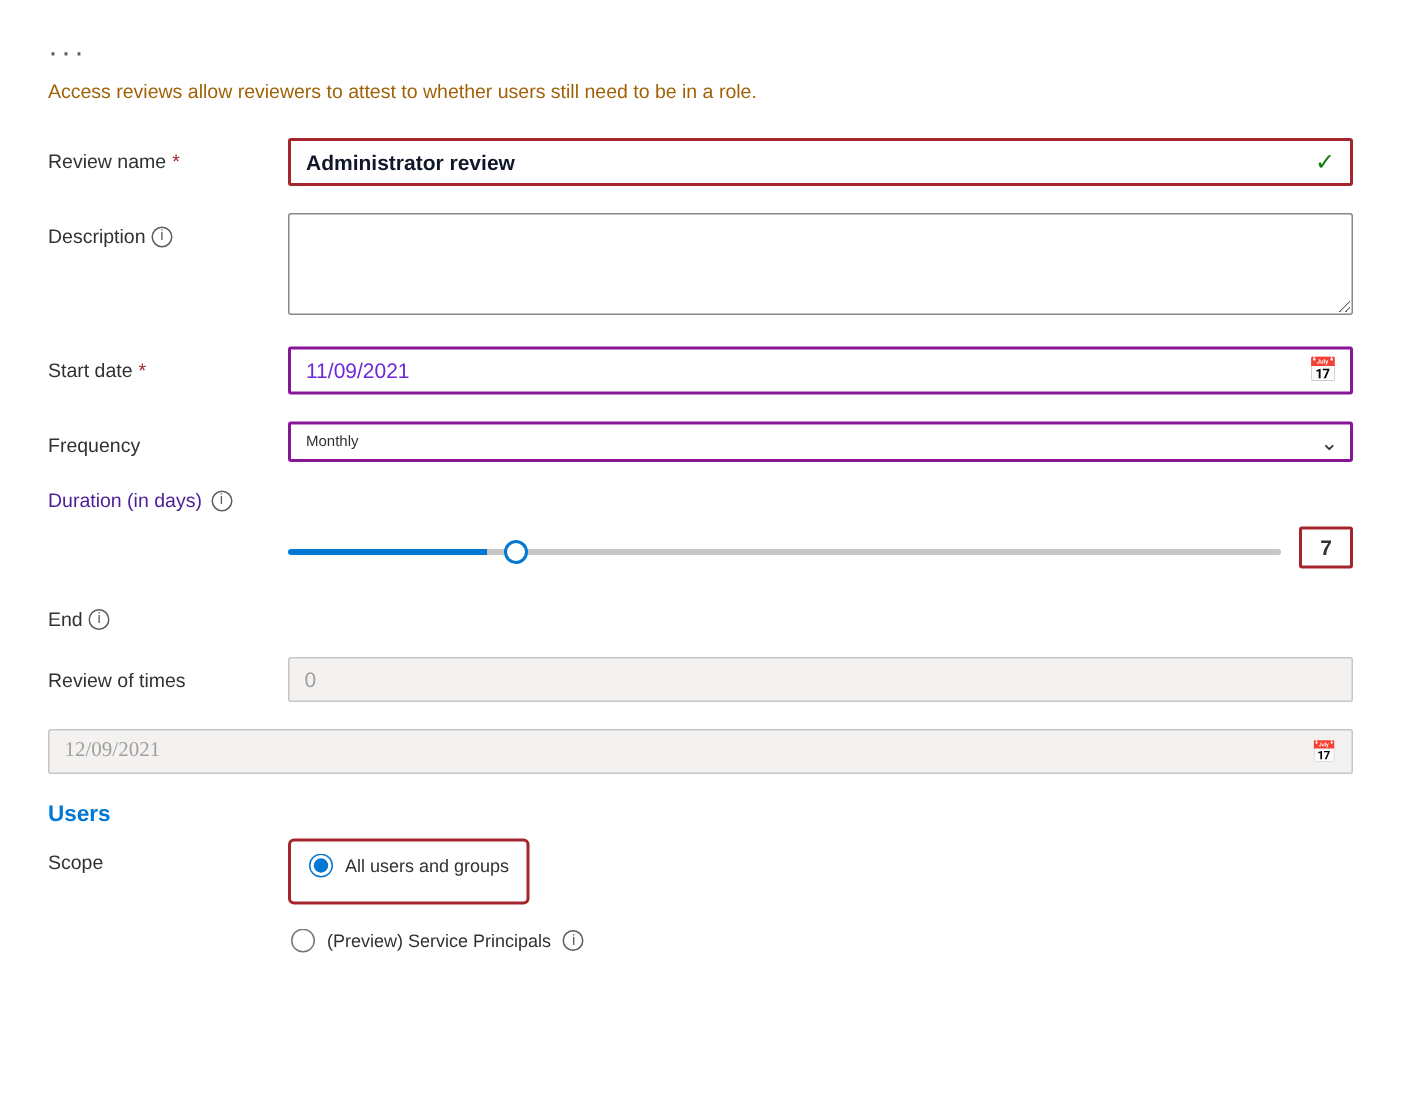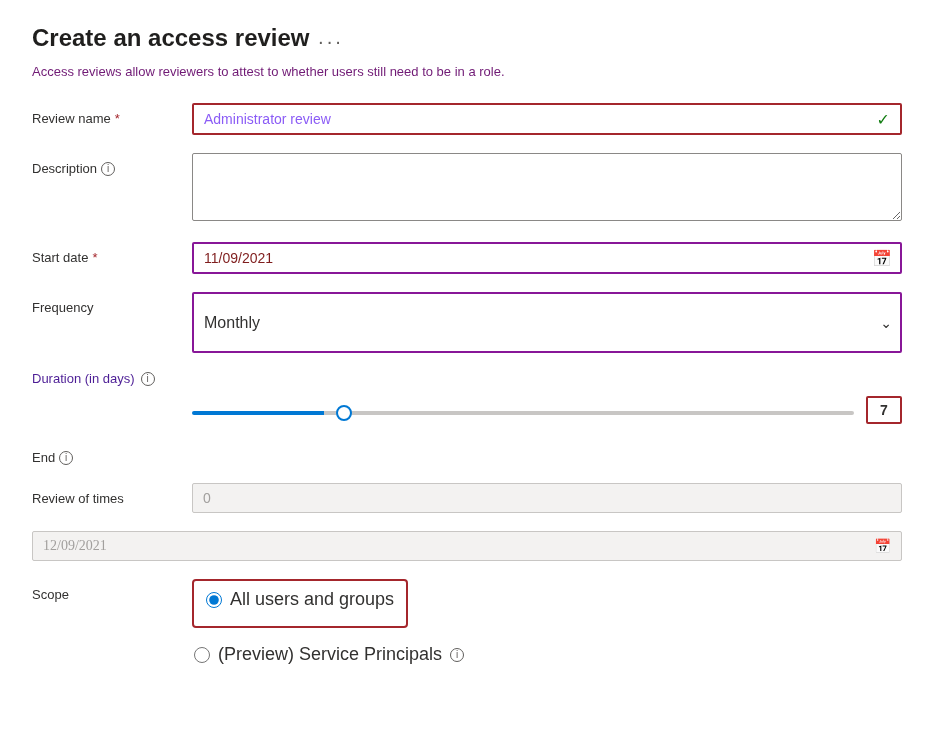--- a/index.html
+++ b/index.html
@@ -16,21 +16,21 @@
       font-size: 24px;
       font-weight: 600;
       color: #201f1e;
       margin-bottom: 6px;
       display: flex;
       align-items: center;
       gap: 8px;
     }
 
     .subtitle {
-      color: #701a75;
+      color: #a16207;
       font-size: 13px;
       margin-bottom: 24px;
     }
 
     .form-row {
       display: flex;
       align-items: flex-start;
       margin-bottom: 18px;
     }
 
@@ -64,21 +64,21 @@
     .form-control-wrapper {
       flex: 1;
     }
 
     .text-input {
       width: 100%;
       border: 1px solid #8a8886;
       border-radius: 2px;
       padding: 6px 10px;
       font-size: 14px;
-      color: #7f1d1d;
+      color: #6d28d9;
       outline: none;
     }
 
     .input-with-icon {
       position: relative;
       display: flex;
       align-items: center;
     }
 
     .input-with-icon .text-input {
@@ -109,22 +109,22 @@
       font-size: 14px;
       color: #323130;
       resize: vertical;
       outline: none;
     }
 
     .select-input {
       width: 100%;
       border: 2px solid #881798;
       border-radius: 2px;
-      padding: 20px 10px;
-      font-size: 16px;
+      padding: 6px 10px;
+      font-size: 10px;
       color: #323130;
       background: #fff;
       outline: none;
       appearance: none;
       -webkit-appearance: none;
       cursor: pointer;
     }
 
     .select-wrapper {
       position: relative;
@@ -271,21 +271,21 @@
     }
 
     .radio-row input[type=radio] {
       accent-color: #0078d4;
       width: 16px;
       height: 16px;
       cursor: pointer;
     }
 
     .radio-label {
-      font-size: 18px;
+      font-size: 12px;
       color: #323130;
     }
 
     .scope-container {
       border: 2px solid #a4262c;
       border-radius: 4px;
       padding: 8px 12px;
       display: inline-block;
     }
 
@@ -304,28 +304,28 @@
       border: 2px solid #a4262c;
       border-radius: 2px;
     }
 
     .review-name-inner {
       border: none;
       outline: none;
       padding: 6px 10px;
       width: 100%;
       font-size: 14px;
-      color: #8b5cf6;
+      color: #0f172a;
+      font-weight: bold;
     }
   </style>
 </head>
 <body>
 
 <div style="display:flex; align-items:center; gap:8px; margin-bottom:6px;">
-  <h1 class="page-title">Create an access review</h1>
   <span class="three-dots">···</span>
 </div>
 
 <p class="subtitle">Access reviews allow reviewers to attest to whether users still need to be in a role.</p>
 
 <div class="form-row">
   <div class="form-label">
     <span>Review name</span>
     <span class="required-star">*</span>
   </div>
@@ -412,20 +412,21 @@
 <div class="form-row">
   <div class="form-control-wrapper">
     <div class="disabled-input-wrapper">
       <input type="text" class="date-input-disabled" value="12/09/2021" disabled="" style="padding-right: 36px;">
       <span class="disabled-cal-icon">📅</span>
     </div>
   </div>
 </div>
 
 <div style="margin-top: 16px;">
+  <div class="section-heading">Users</div>
 
   <div class="form-row" style="align-items:flex-start;">
     <div class="form-label">
       <span>Scope</span>
     </div>
     <div class="form-control-wrapper">
       <div class="scope-container">
         <div class="radio-row">
           <input type="radio" name="scope" id="all_users" checked="" style="">
           <label for="all_users" class="radio-label">All users and groups</label>

